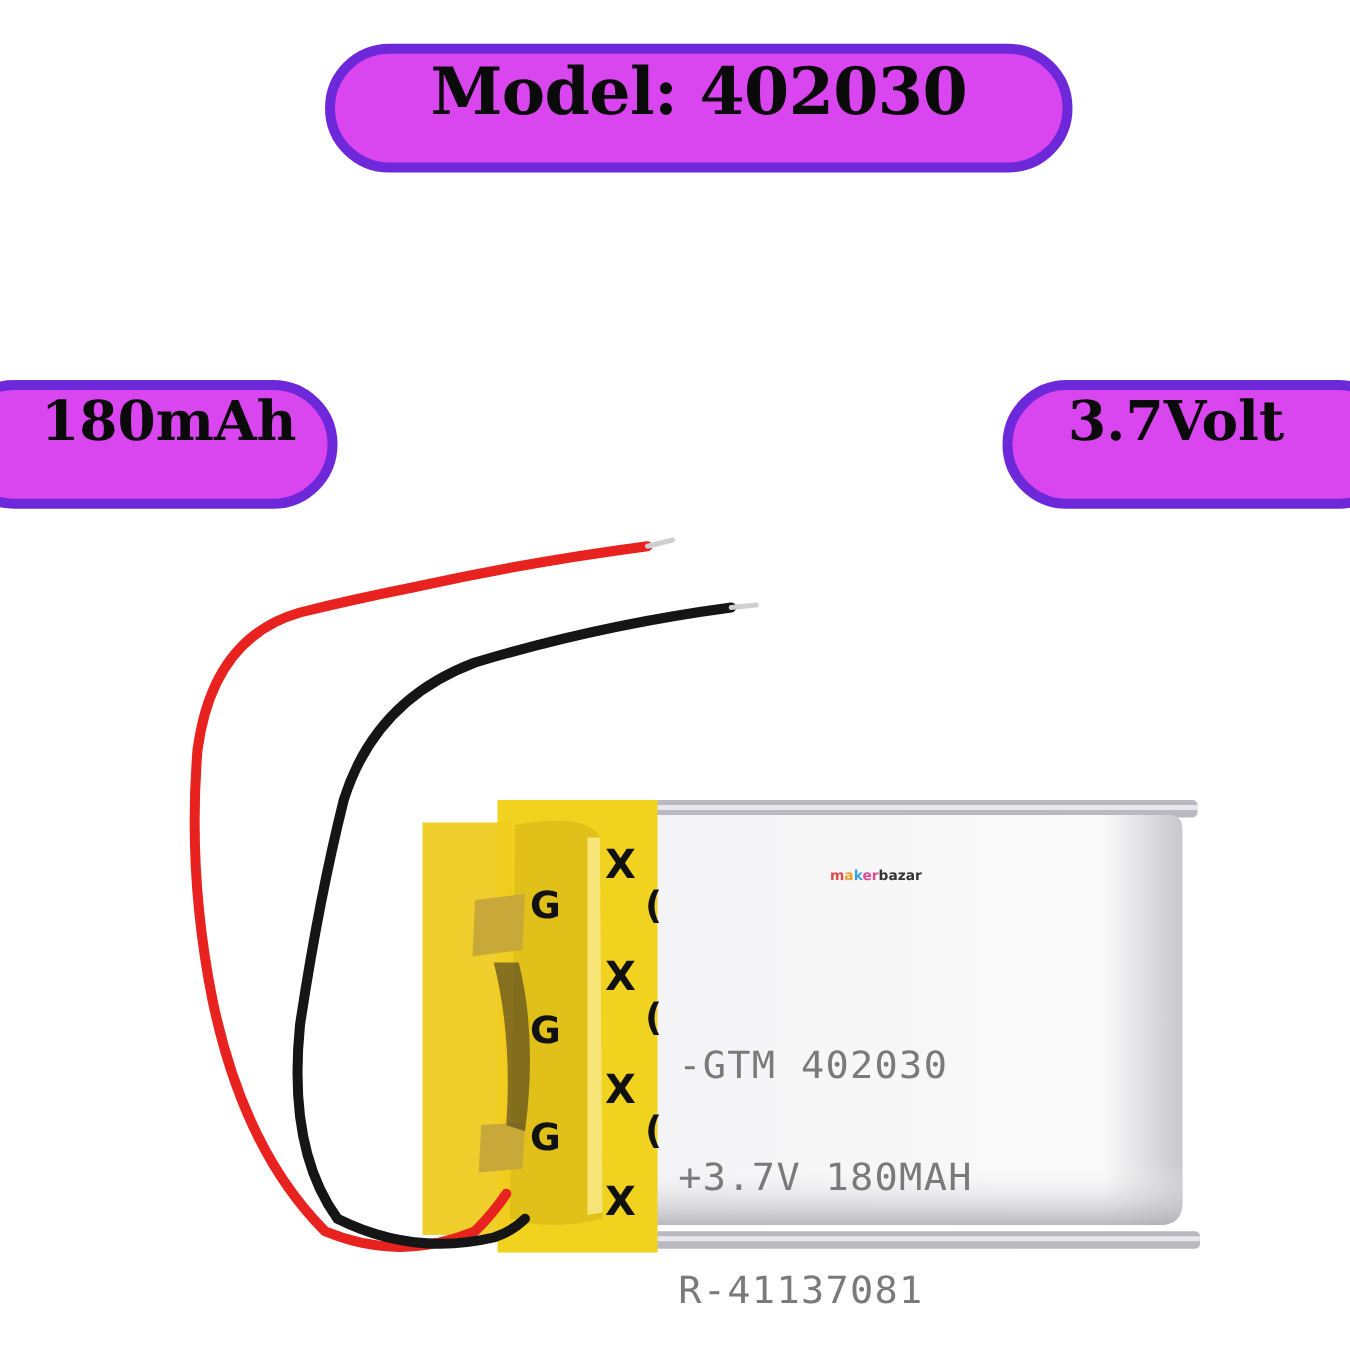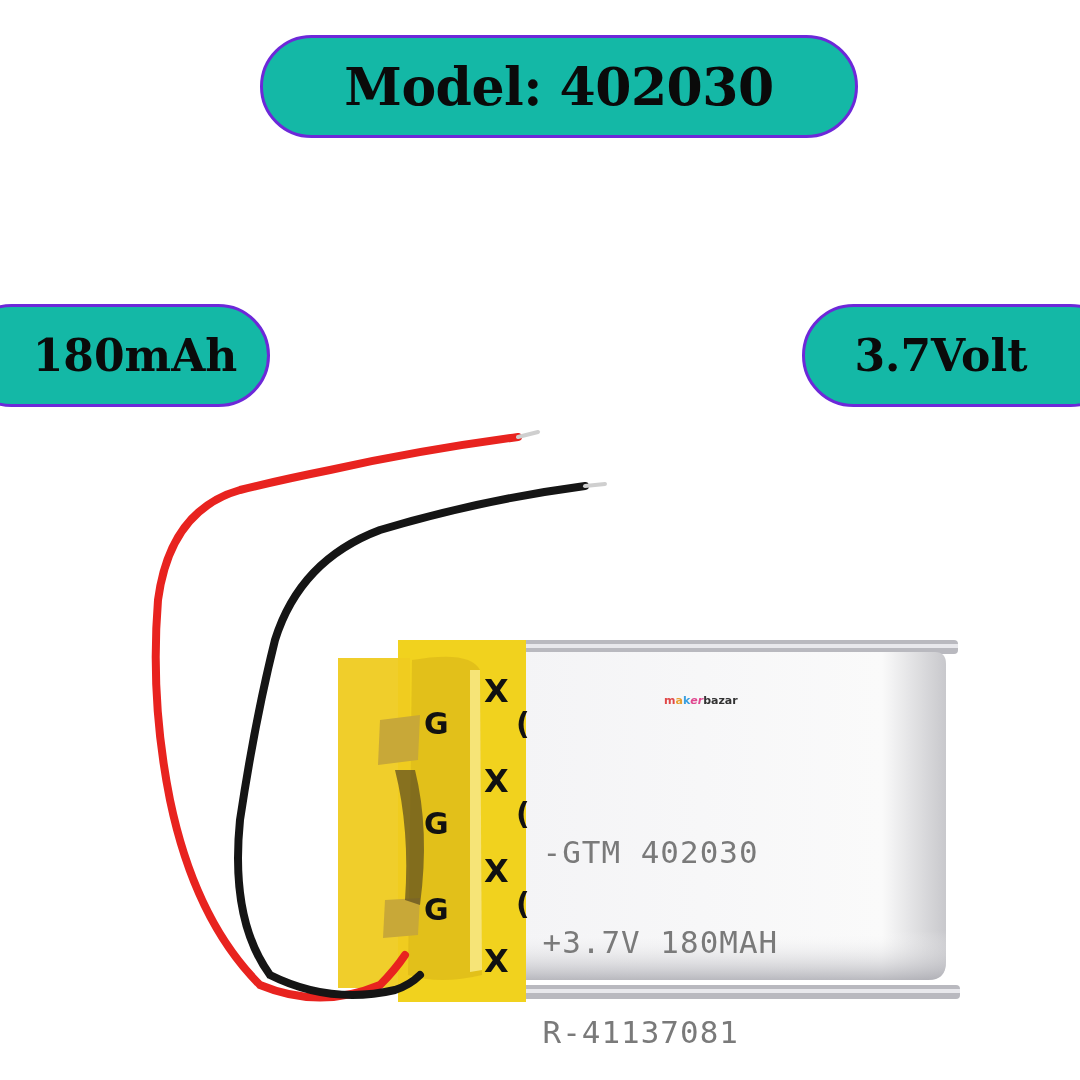--- a/index.html
+++ b/index.html
@@ -1,38 +1,38 @@
 <!DOCTYPE html>
 <html><head>
   <meta charset="utf-8">
   <style>
     html, body { margin: 0; padding: 0; }
     body {
       width: 1080px; height: 1080px; background: #ffffff; position: relative; overflow: hidden;
       font-family: "DejaVu Serif", "Liberation Serif", serif;
     }
     .pill {
-      position: absolute; background: #14b8a6; border: 3px solid #6d28d9;
-      box-sizing: border-box; display: flex; align-items: center; justify-content: center;
+      position: absolute; background: #d946ef; border: 8px solid #6d28d9;
+      box-sizing: border-box; display: flex; justify-content: center;
       color: #0a0a0a; font-weight: bold; font-family: "DejaVu Serif", serif;
     }
     .pill-model { left: 260px; top: 35px; width: 598px; height: 103px; border-radius: 52px; font-size: 52px; letter-spacing: -0.5px; }
     .pill-cap { left: -40px; top: 304px; width: 310px; height: 103px; border-radius: 52px; font-size: 44px; padding-left: 40px; }
     .pill-volt { left: 802px; top: 304px; width: 320px; height: 103px; border-radius: 52px; font-size: 44px; padding-right: 42px; }
 
     .photo { position: absolute; left: 0; top: 0; width: 1080px; height: 1080px; }
 
     .cell-print {
       position: absolute; left: 546px; top: 778px; font-family: "DejaVu Sans Mono", monospace;
       font-size: 30px; line-height: 30px; color: #7a7a7a; letter-spacing: 1px; white-space: pre;
       transform: scaleX(1.03);
     }
     .cell-print div { height: 30px; }
     .brand { position: absolute; left: 664px; top: 694px; font-family: "DejaVu Sans", sans-serif; font-size: 11px; font-weight: bold; }
-    .brand .m1 { color: #e04848; } .brand .m2 { color: #e8a030; } .brand .m3 { color: #3aa0e0; } .brand .m4 { color: #e04890; font-style: italic; }
+    .brand .m1 { color: #e04848; } .brand .m2 { color: #e8a030; } .brand .m3 { color: #3aa0e0; } .brand .m4 { color: #e04890; }
     .brand .b { color: #333; }
   </style>
 </head>
 <body>
 
 <div class="pill pill-model">
   <span>Model: 402030</span>
 </div>
 <div class="pill pill-cap">
   <span>180mAh</span>

